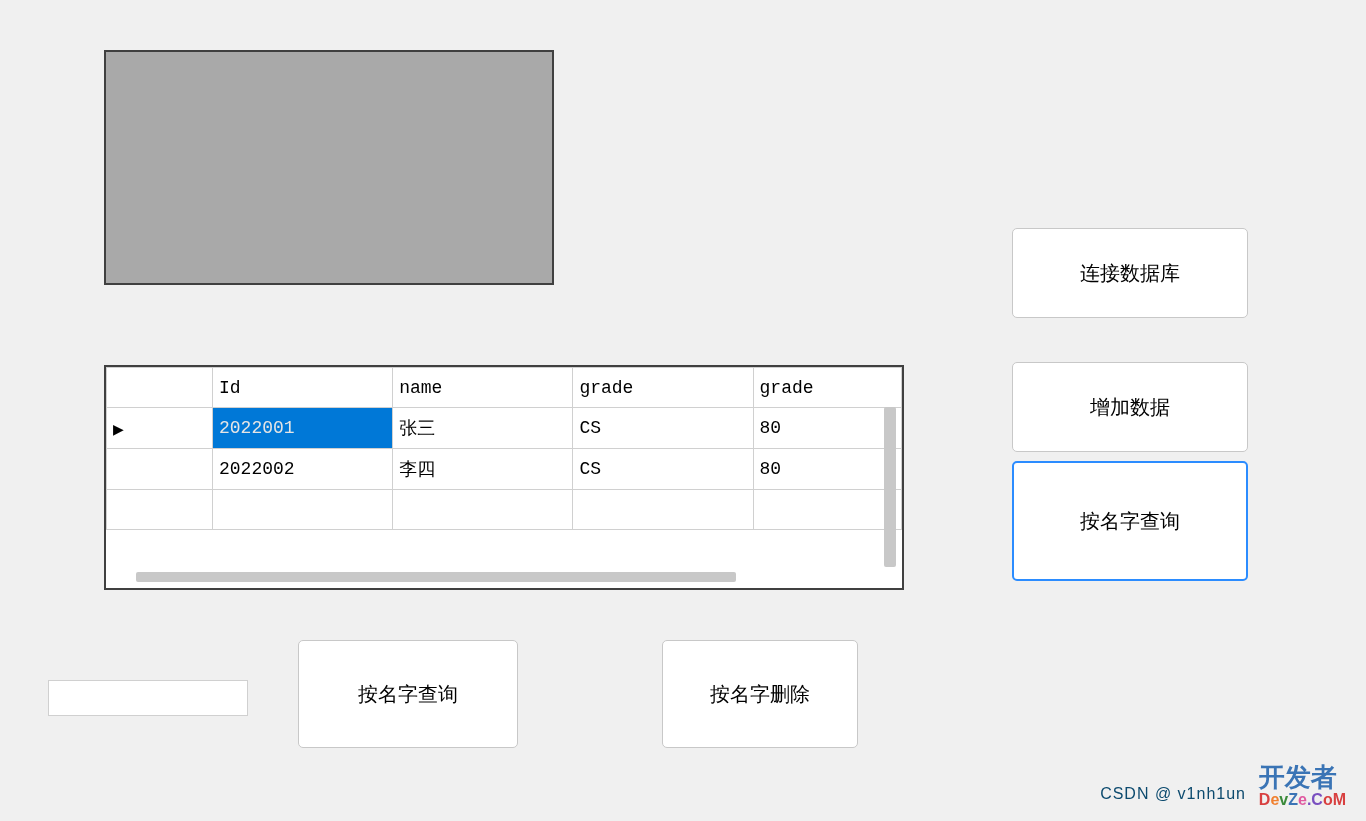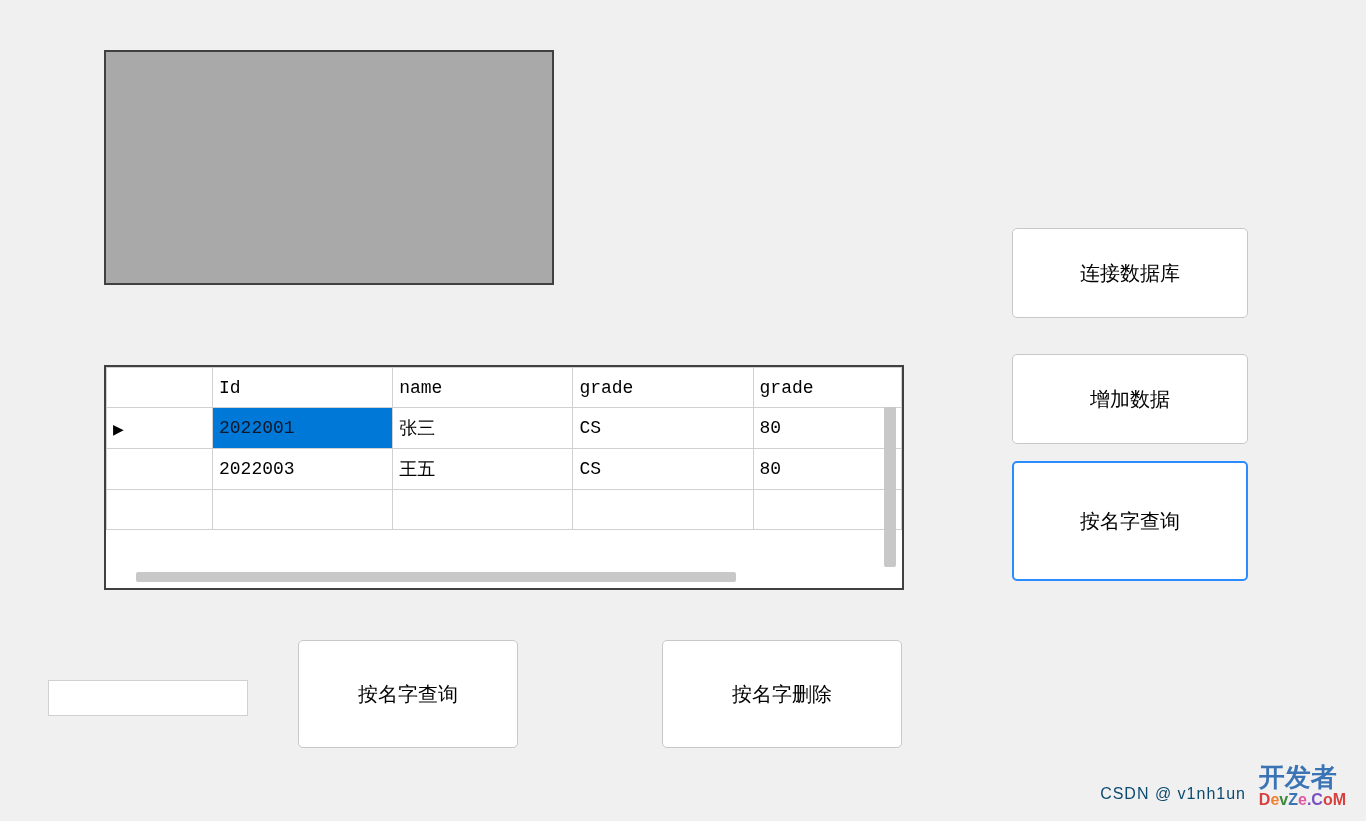--- a/index.html
+++ b/index.html
@@ -56,21 +56,21 @@
       width: 100px;
       text-align: center;
       background: #ffffff;
     }
     .col-id { width: 170px; font-family: "Courier New", monospace; }
     .col-name { width: 170px; }
     .col-major { width: 170px; font-family: "Courier New", monospace; }
     .col-grade { width: 140px; font-family: Liberation Mono, monospace; }
     .selected-cell {
       background: #0078d7 !important;
-      color: #0f172a;
+      color: #e5e5e5;
     }
     .row-indicator {
       display: inline-block;
       font-size: 14px;
       color: #000;
     }
     .scroll-v {
       position: absolute;
       right: 6px;
       top: 40px;
@@ -98,36 +98,36 @@
       justify-content: center;
       font-size: 20px;
       cursor: pointer;
     }
     .btn-right {
       left: 1012px;
       width: 236px;
       height: 90px;
     }
     .btn-connect { top: 228px; }
-    .btn-add { top: 354px; }
+    .btn-add { top: 362px; }
     .btn-query-all {
       top: 461px;
       height: 120px;
       border: 2px solid #2b8cff;
     }
     .btn-query-name {
       left: 298px;
       top: 640px;
       width: 220px;
       height: 108px;
     }
     .btn-delete-name {
       left: 662px;
       top: 640px;
-      width: 240px;
+      width: 196px;
       height: 108px;
     }
     .text-input {
       position: absolute;
       left: 48px;
       top: 680px;
       width: 200px;
       height: 36px;
       background: #ffffff;
       border: 1px solid #d0d0d0;
@@ -186,22 +186,22 @@
     <tbody id="tbody">
         <tr>
           <td class="row-header"><span class="row-indicator">▶</span></td>
           <td class="col-id selected-cell">2022001</td>
           <td class="col-name">张三</td>
           <td class="col-major">CS</td>
           <td class="col-grade">80</td>
         </tr>
         <tr>
           <td class="row-header"></td>
-          <td class="col-id">2022003</td>
-          <td class="col-name">王五</td>
+          <td class="col-id">2022002</td>
+          <td class="col-name">李四</td>
           <td class="col-major">CS</td>
           <td class="col-grade">80</td>
         </tr>
         <tr>
           <td class="row-header">&nbsp;</td>
           <td class="col-id">&nbsp;</td>
           <td class="col-name">&nbsp;</td>
           <td class="col-major">&nbsp;</td>
           <td class="col-grade">&nbsp;</td>
         </tr>

